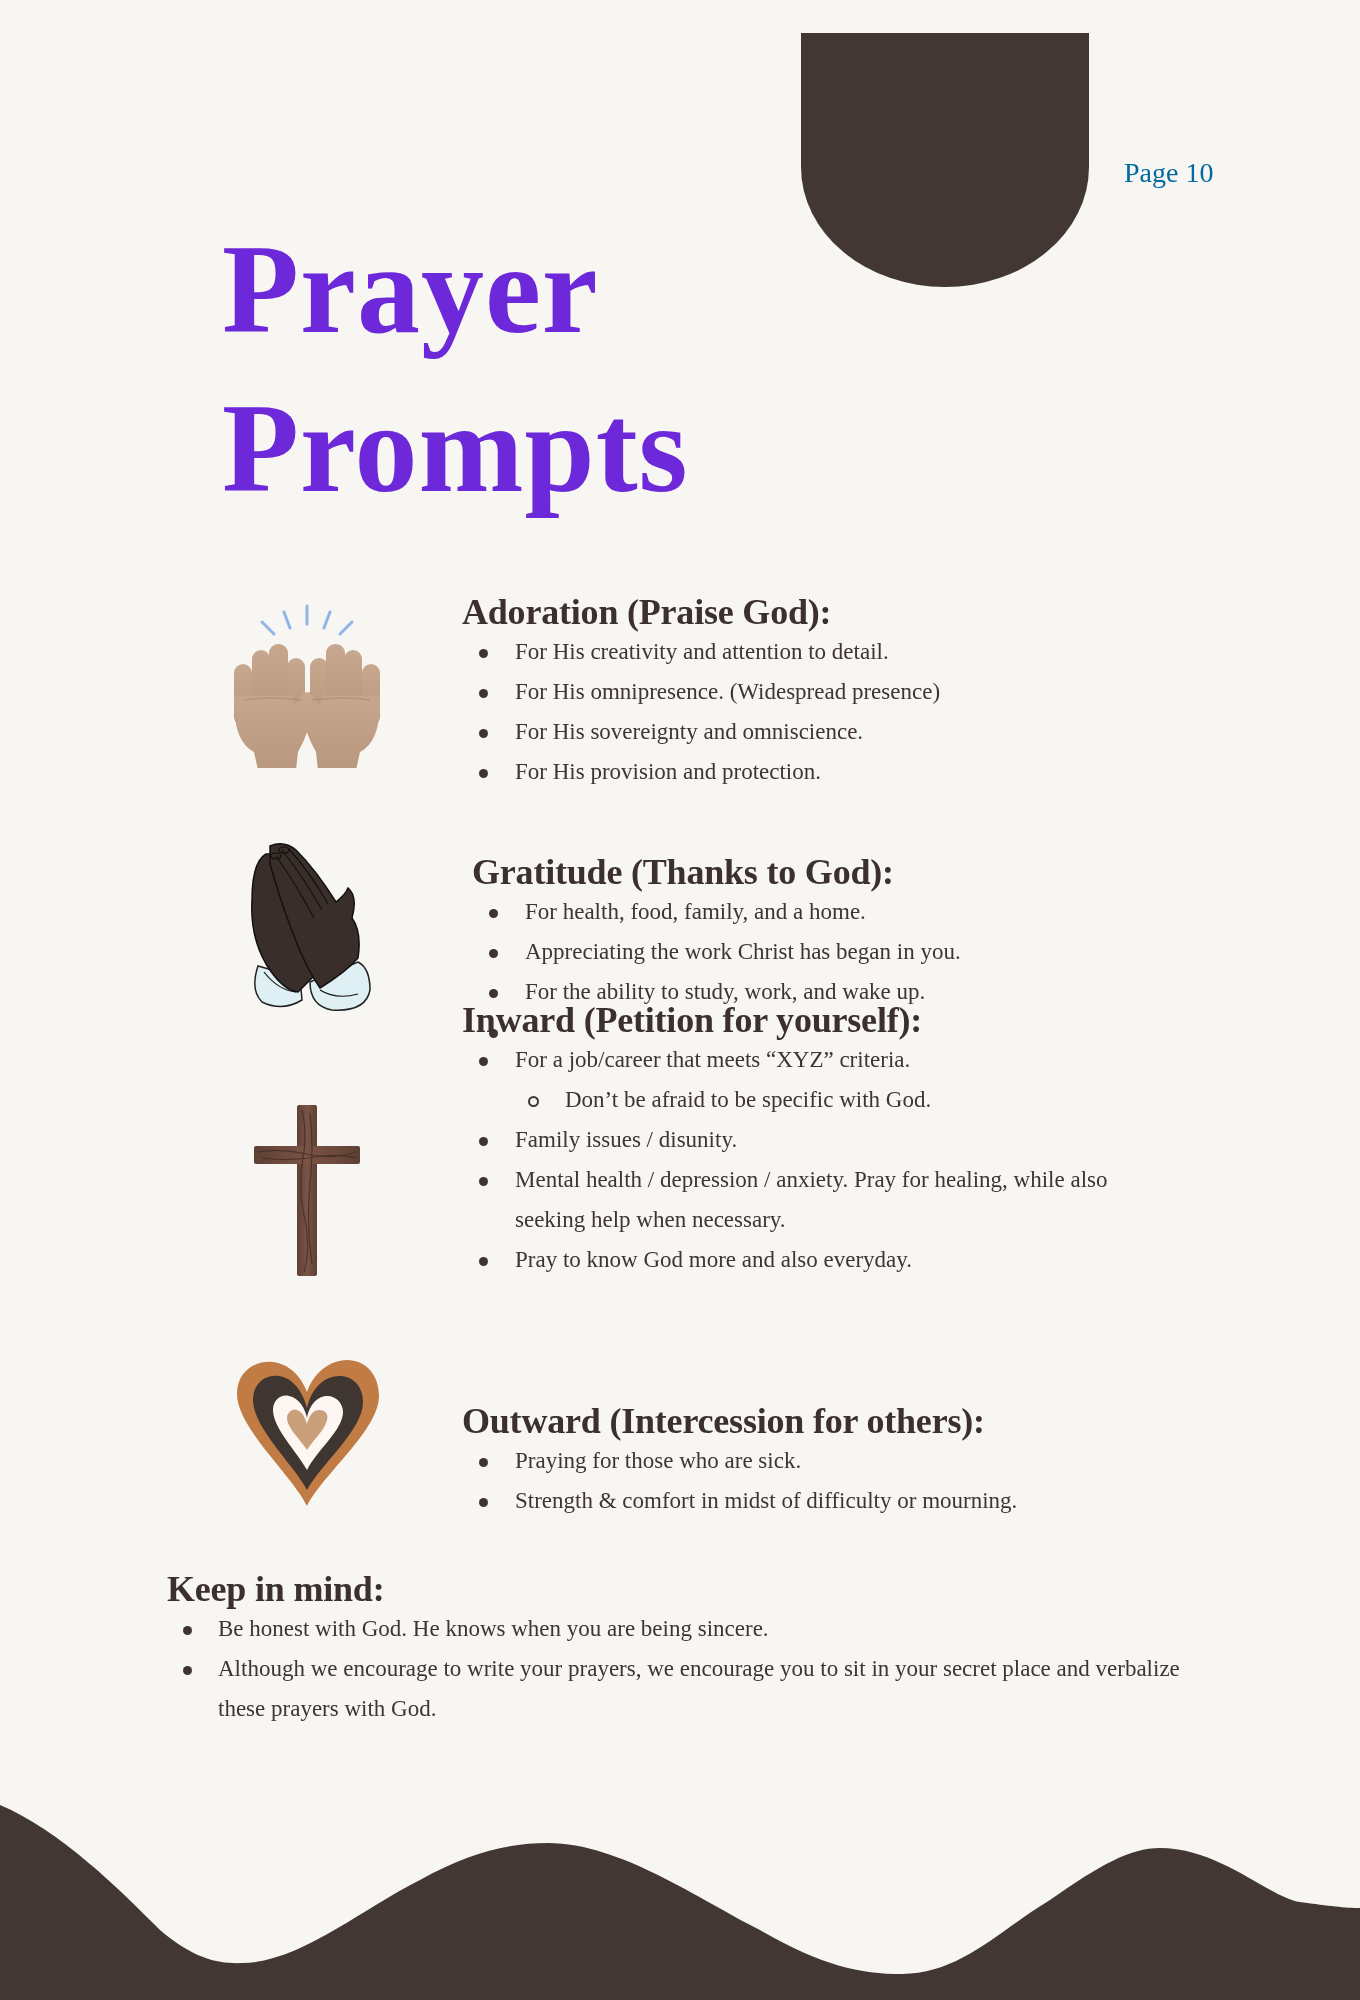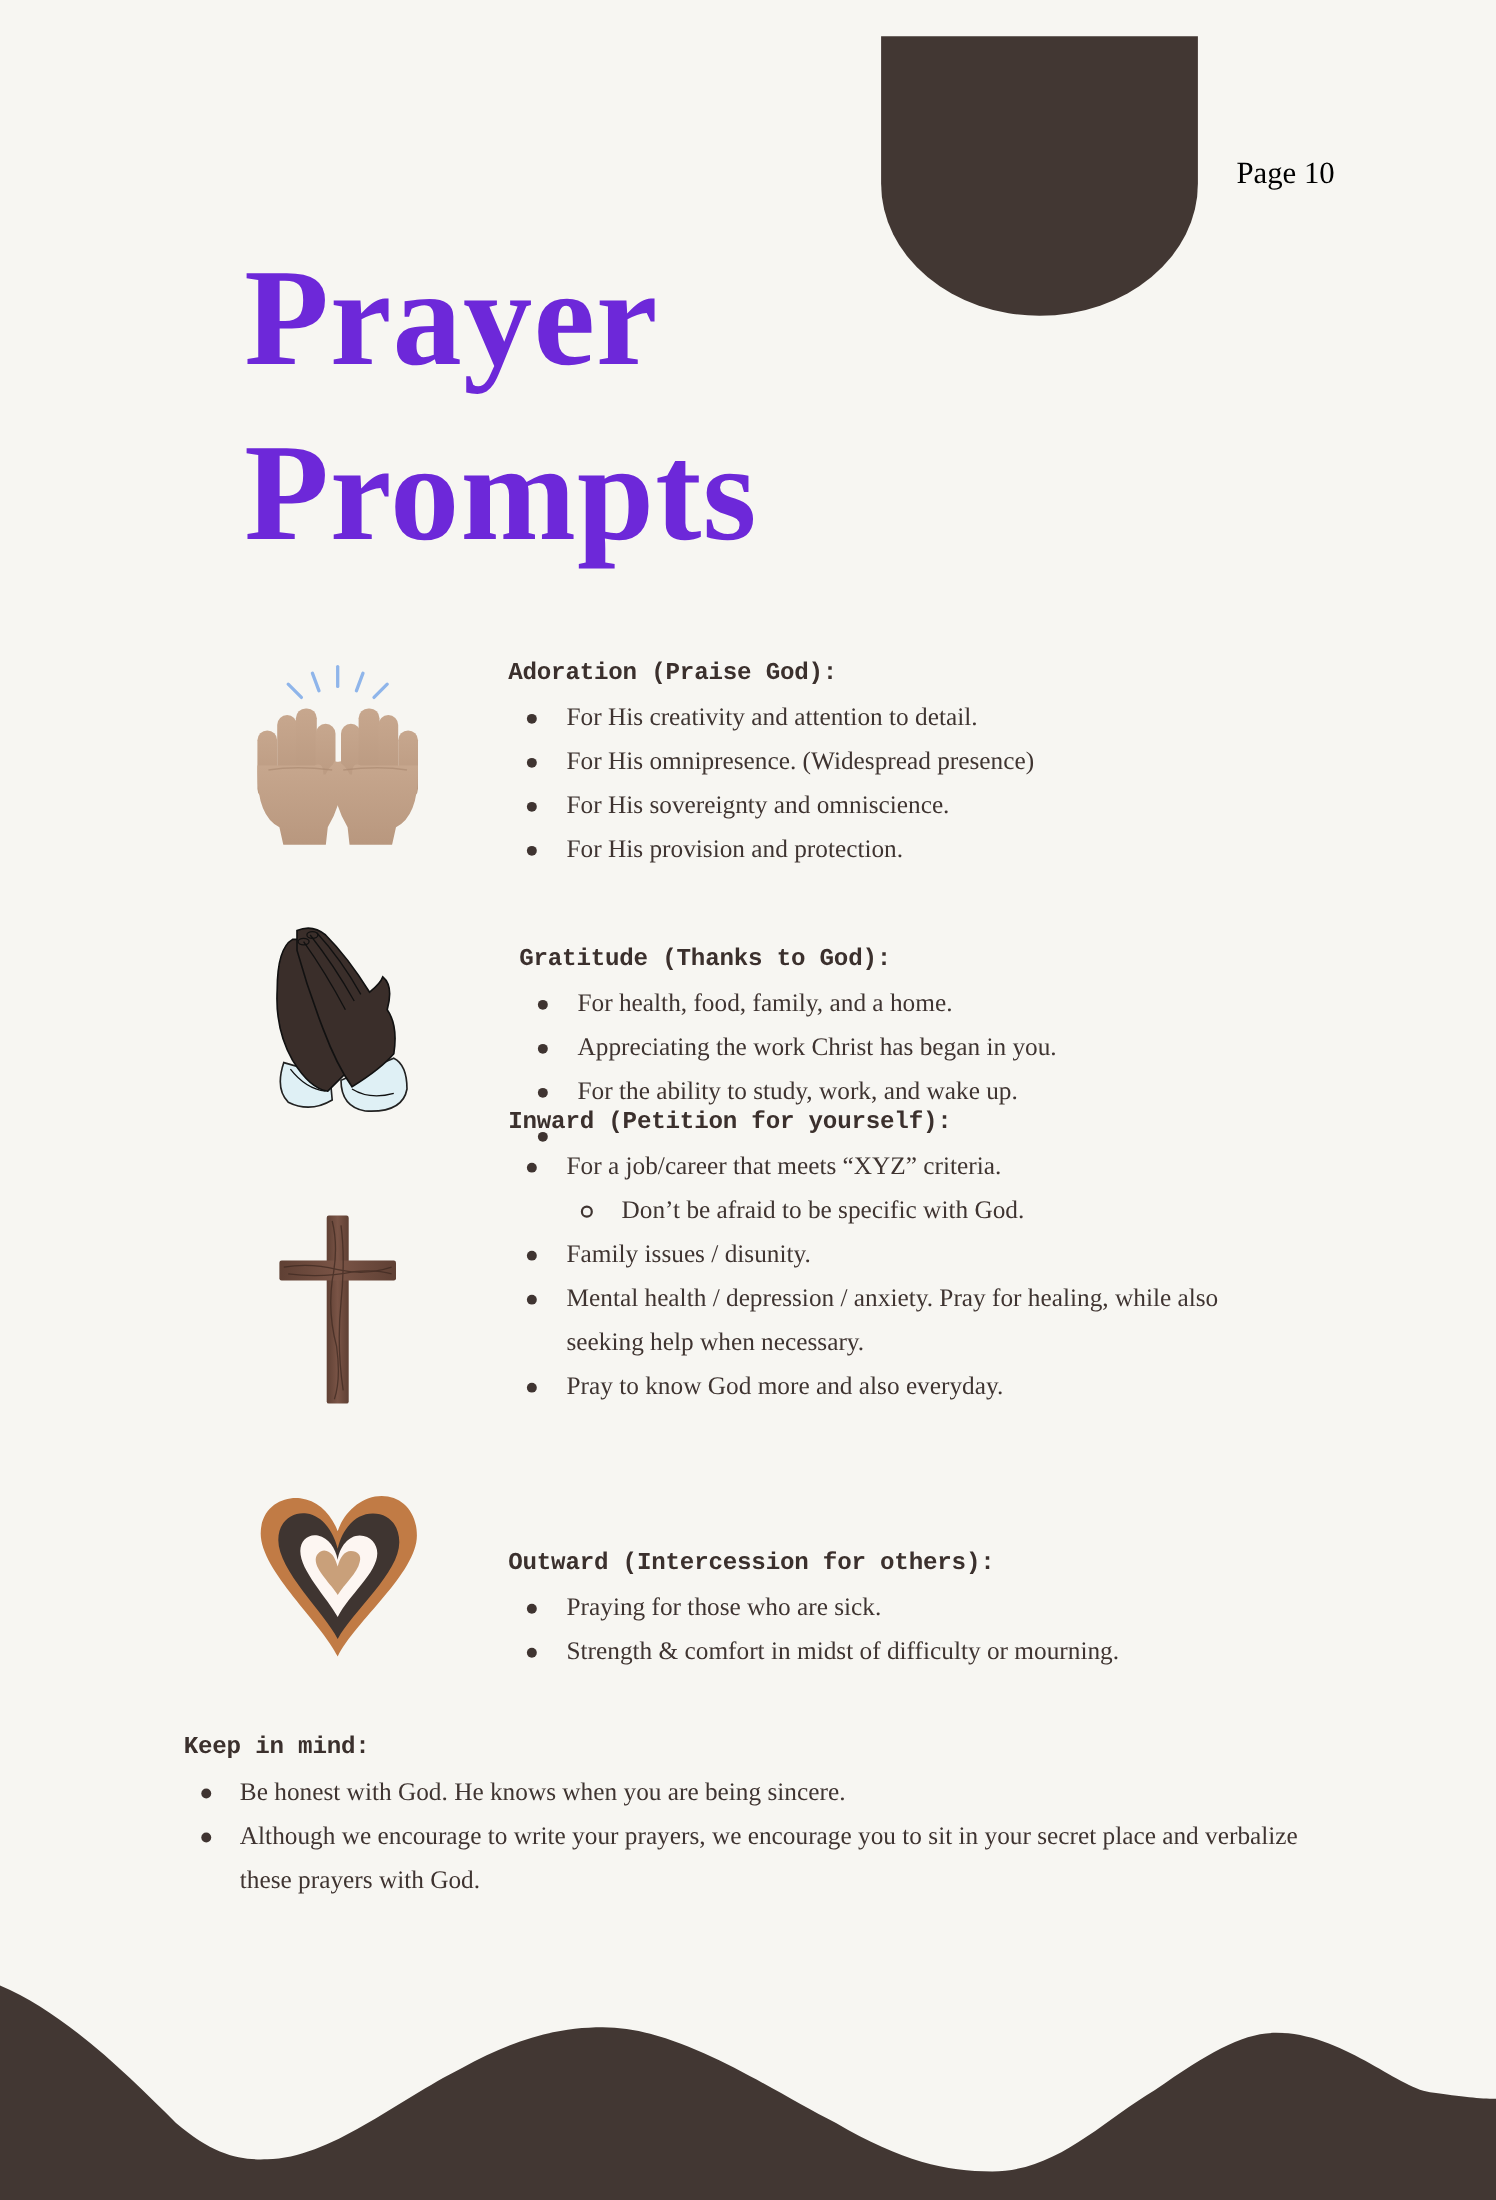--- a/index.html
+++ b/index.html
@@ -9,33 +9,33 @@
     font-family: "Liberation Serif", "DejaVu Serif", serif;
     color: #3f3431;
   }
   .abs { position: absolute; }
   .arch {
     left: 801px; top: 33px; width: 288px; height: 254px;
     background: #423733;
     border-radius: 0 0 144px 144px / 0 0 120px 120px;
   }
   .page-num {
-    left: 1124px; top: 141px; font-size: 28px; line-height: 34px;
-    color: #000000; white-space: nowrap;
+    left: 1124px; top: 156px; font-size: 28px; line-height: 34px;
+    color: #0369a1; white-space: nowrap;
   }
   .title {
     left: 222px; top: 210px; font-size: 126px; line-height: 159px;
     font-weight: bold; color: #6d28d9; letter-spacing: 1px;
   }
   .title span { display: block; white-space: nowrap; }
 
   .section { left: 462px; width: 800px; }
   .sec-head {
-    font-size: 22px; line-height: 40px; font-weight: bold; white-space: nowrap;
-    color: #3b302d; letter-spacing: -0.2px; font-family: Liberation Mono, monospace;
+    font-size: 36px; line-height: 40px; font-weight: bold; white-space: nowrap;
+    color: #3b302d; letter-spacing: -0.2px;
   }
   ul.items { list-style: none; margin: 0; padding: 0; }
   ul.items li {
     position: relative; font-size: 23px; line-height: 40px;
     padding-left: 53px; white-space: nowrap; color: #3f3431;
   }
   ul.items li .dot {
     position: absolute; left: 17px; top: 17px; width: 9px; height: 9px;
     border-radius: 50%; background: #3f3431;
   }

